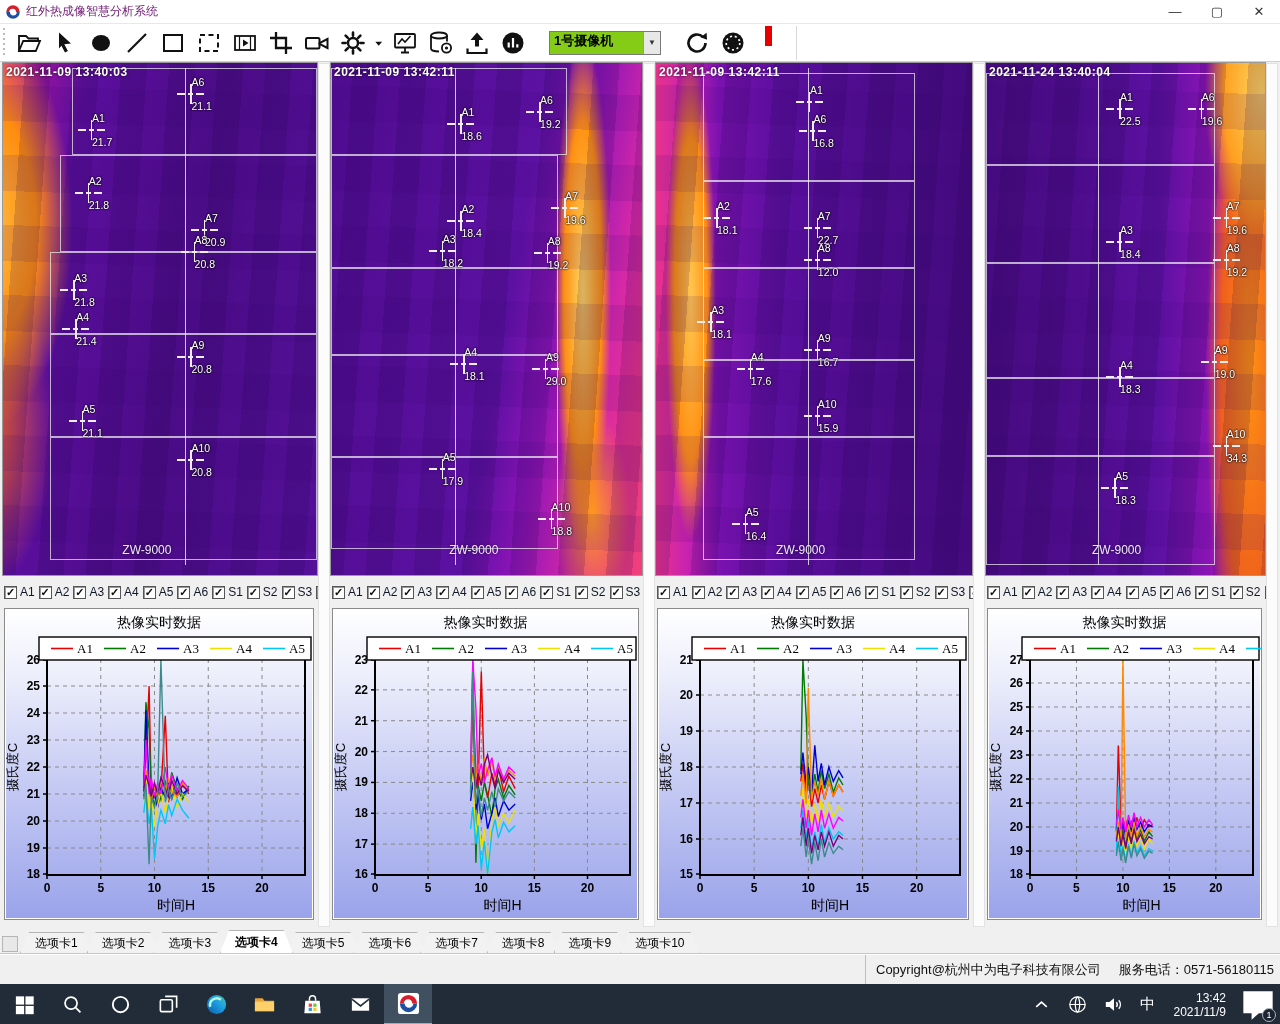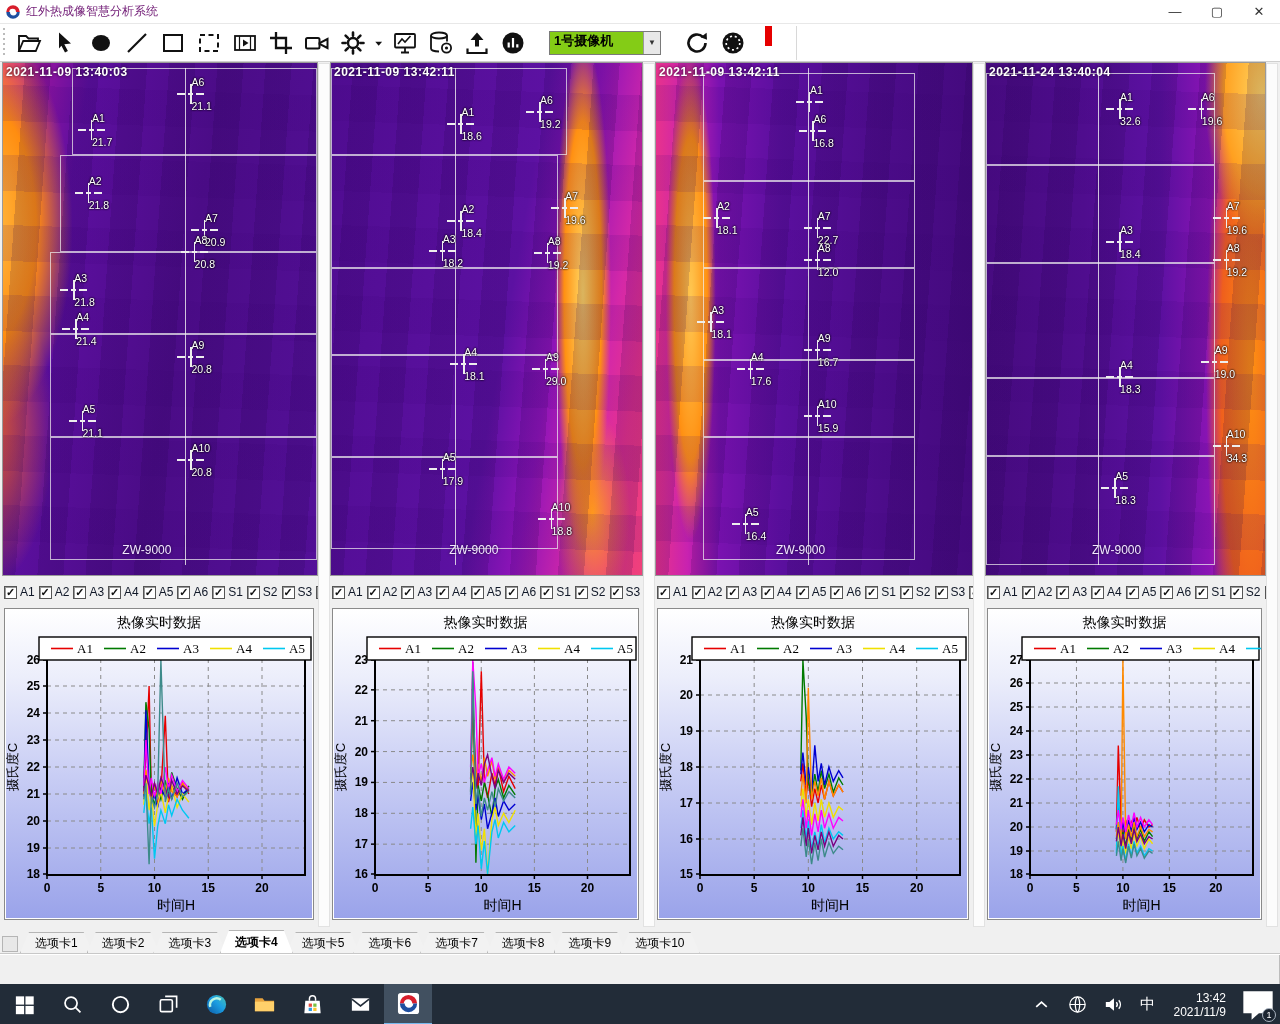--- a/index.html
+++ b/index.html
@@ -884,21 +884,21 @@
           <div class="zone" style="left: 0%; top: 76.7%; width: 82%; height: 21.3%;"></div>
           <div class="vline" style="left: 40%;"></div>
           <div class="ts">2021-11-24 13:40:04</div>
           <div class="wm">ZW-9000</div>
           <div class="pt" style="left: 47.7%; top: 10.3%;">
             <div class="pt-label">A1</div>
             <div class="pt-cross">
               <div class="ch-h"></div>
               <div class="ch-v"></div>
             </div>
-            <div class="pt-val">32.6</div>
+            <div class="pt-val">22.5</div>
           </div>
           <div class="pt" style="left: 77%; top: 10.3%;">
             <div class="pt-label">A6</div>
             <div class="pt-cross">
               <div class="ch-h"></div>
               <div class="ch-v"></div>
             </div>
             <div class="pt-val">19.6</div>
           </div>
           <div class="pt" style="left: 47.7%; top: 36.4%;">
@@ -1087,20 +1087,24 @@
     <div class="tab">选项卡5</div>
     <div class="tab">选项卡6</div>
     <div class="tab">选项卡7</div>
     <div class="tab">选项卡8</div>
     <div class="tab">选项卡9</div>
     <div class="tab">选项卡10</div>
   </div>
 
 <div class="statusbar">
   <div class="status-left"></div>
+  <div class="status-right">
+    <span>Copyright@杭州中为电子科技有限公司</span>
+    <span>服务电话：0571-56180115</span>
+  </div>
 </div>
 
 <div class="taskbar">
   <div class="tk">
       <svg viewBox="0 0 24 24">
         <g fill="#fff">
           <rect x="3" y="3.5" width="8.6" height="8.6"></rect>
           <rect x="13" y="3.5" width="8.6" height="8.6"></rect>
           <rect x="3" y="13.5" width="8.6" height="8.6"></rect>
           <rect x="13" y="13.5" width="8.6" height="8.6"></rect>

